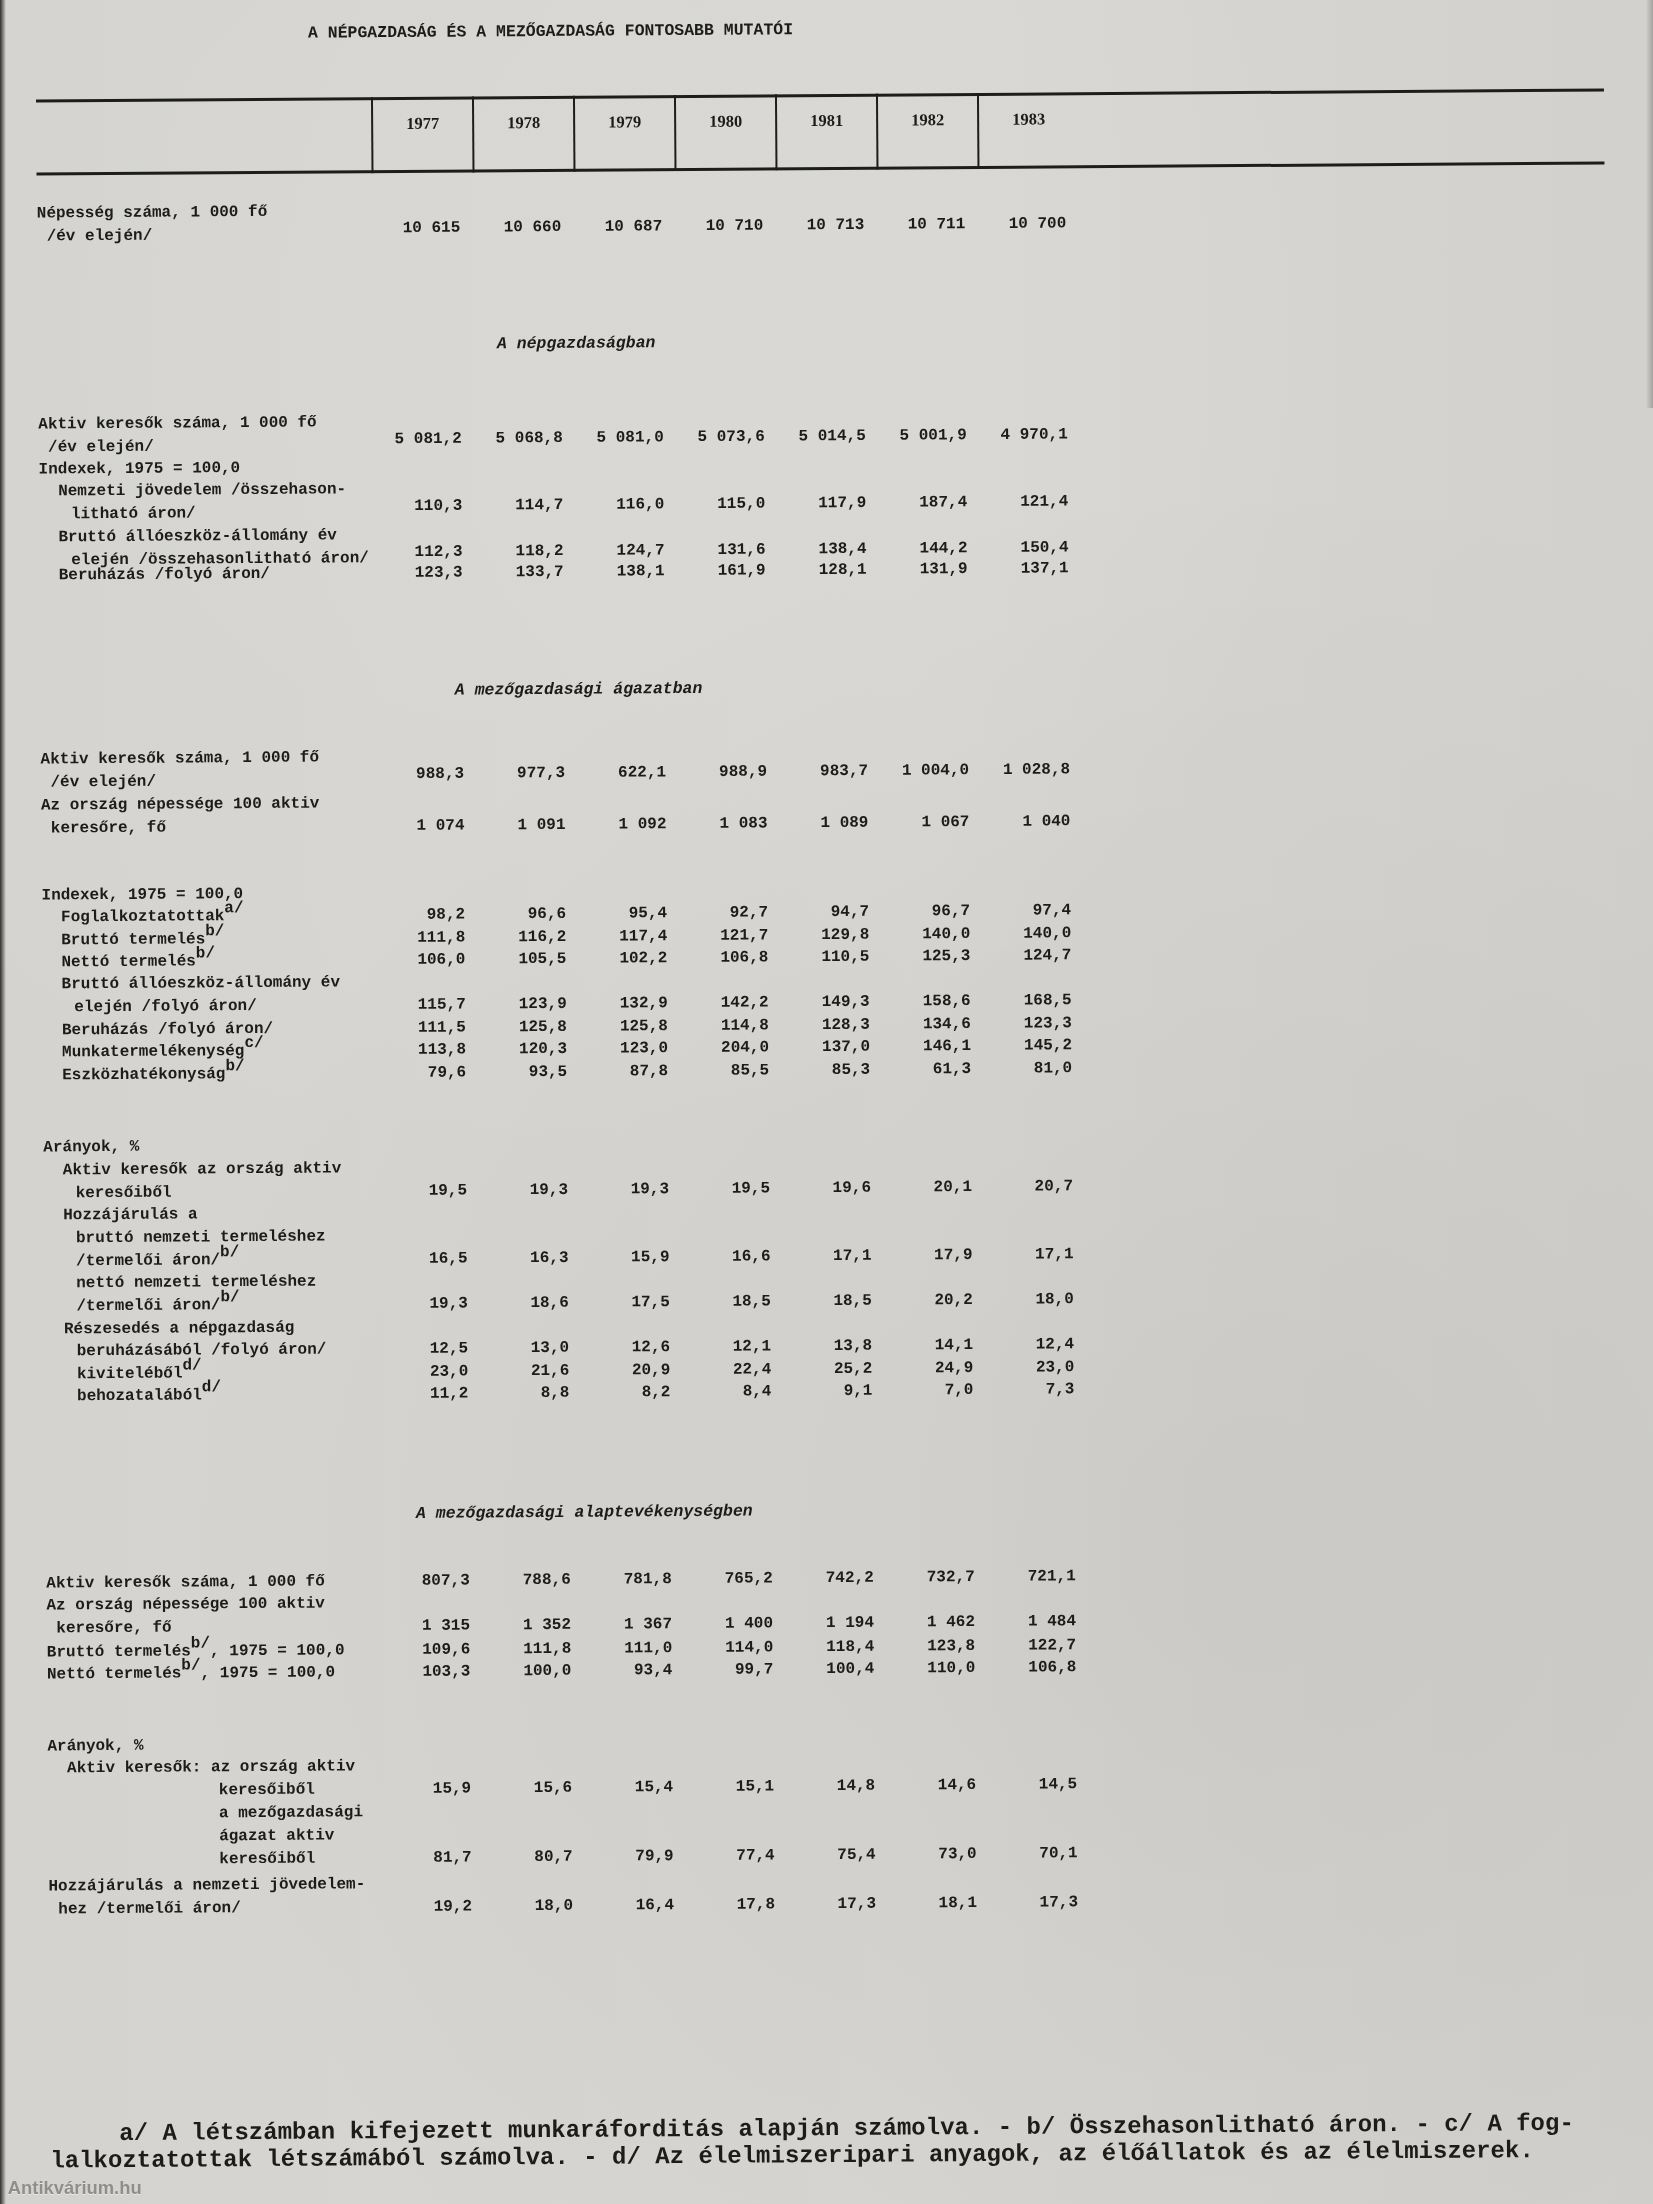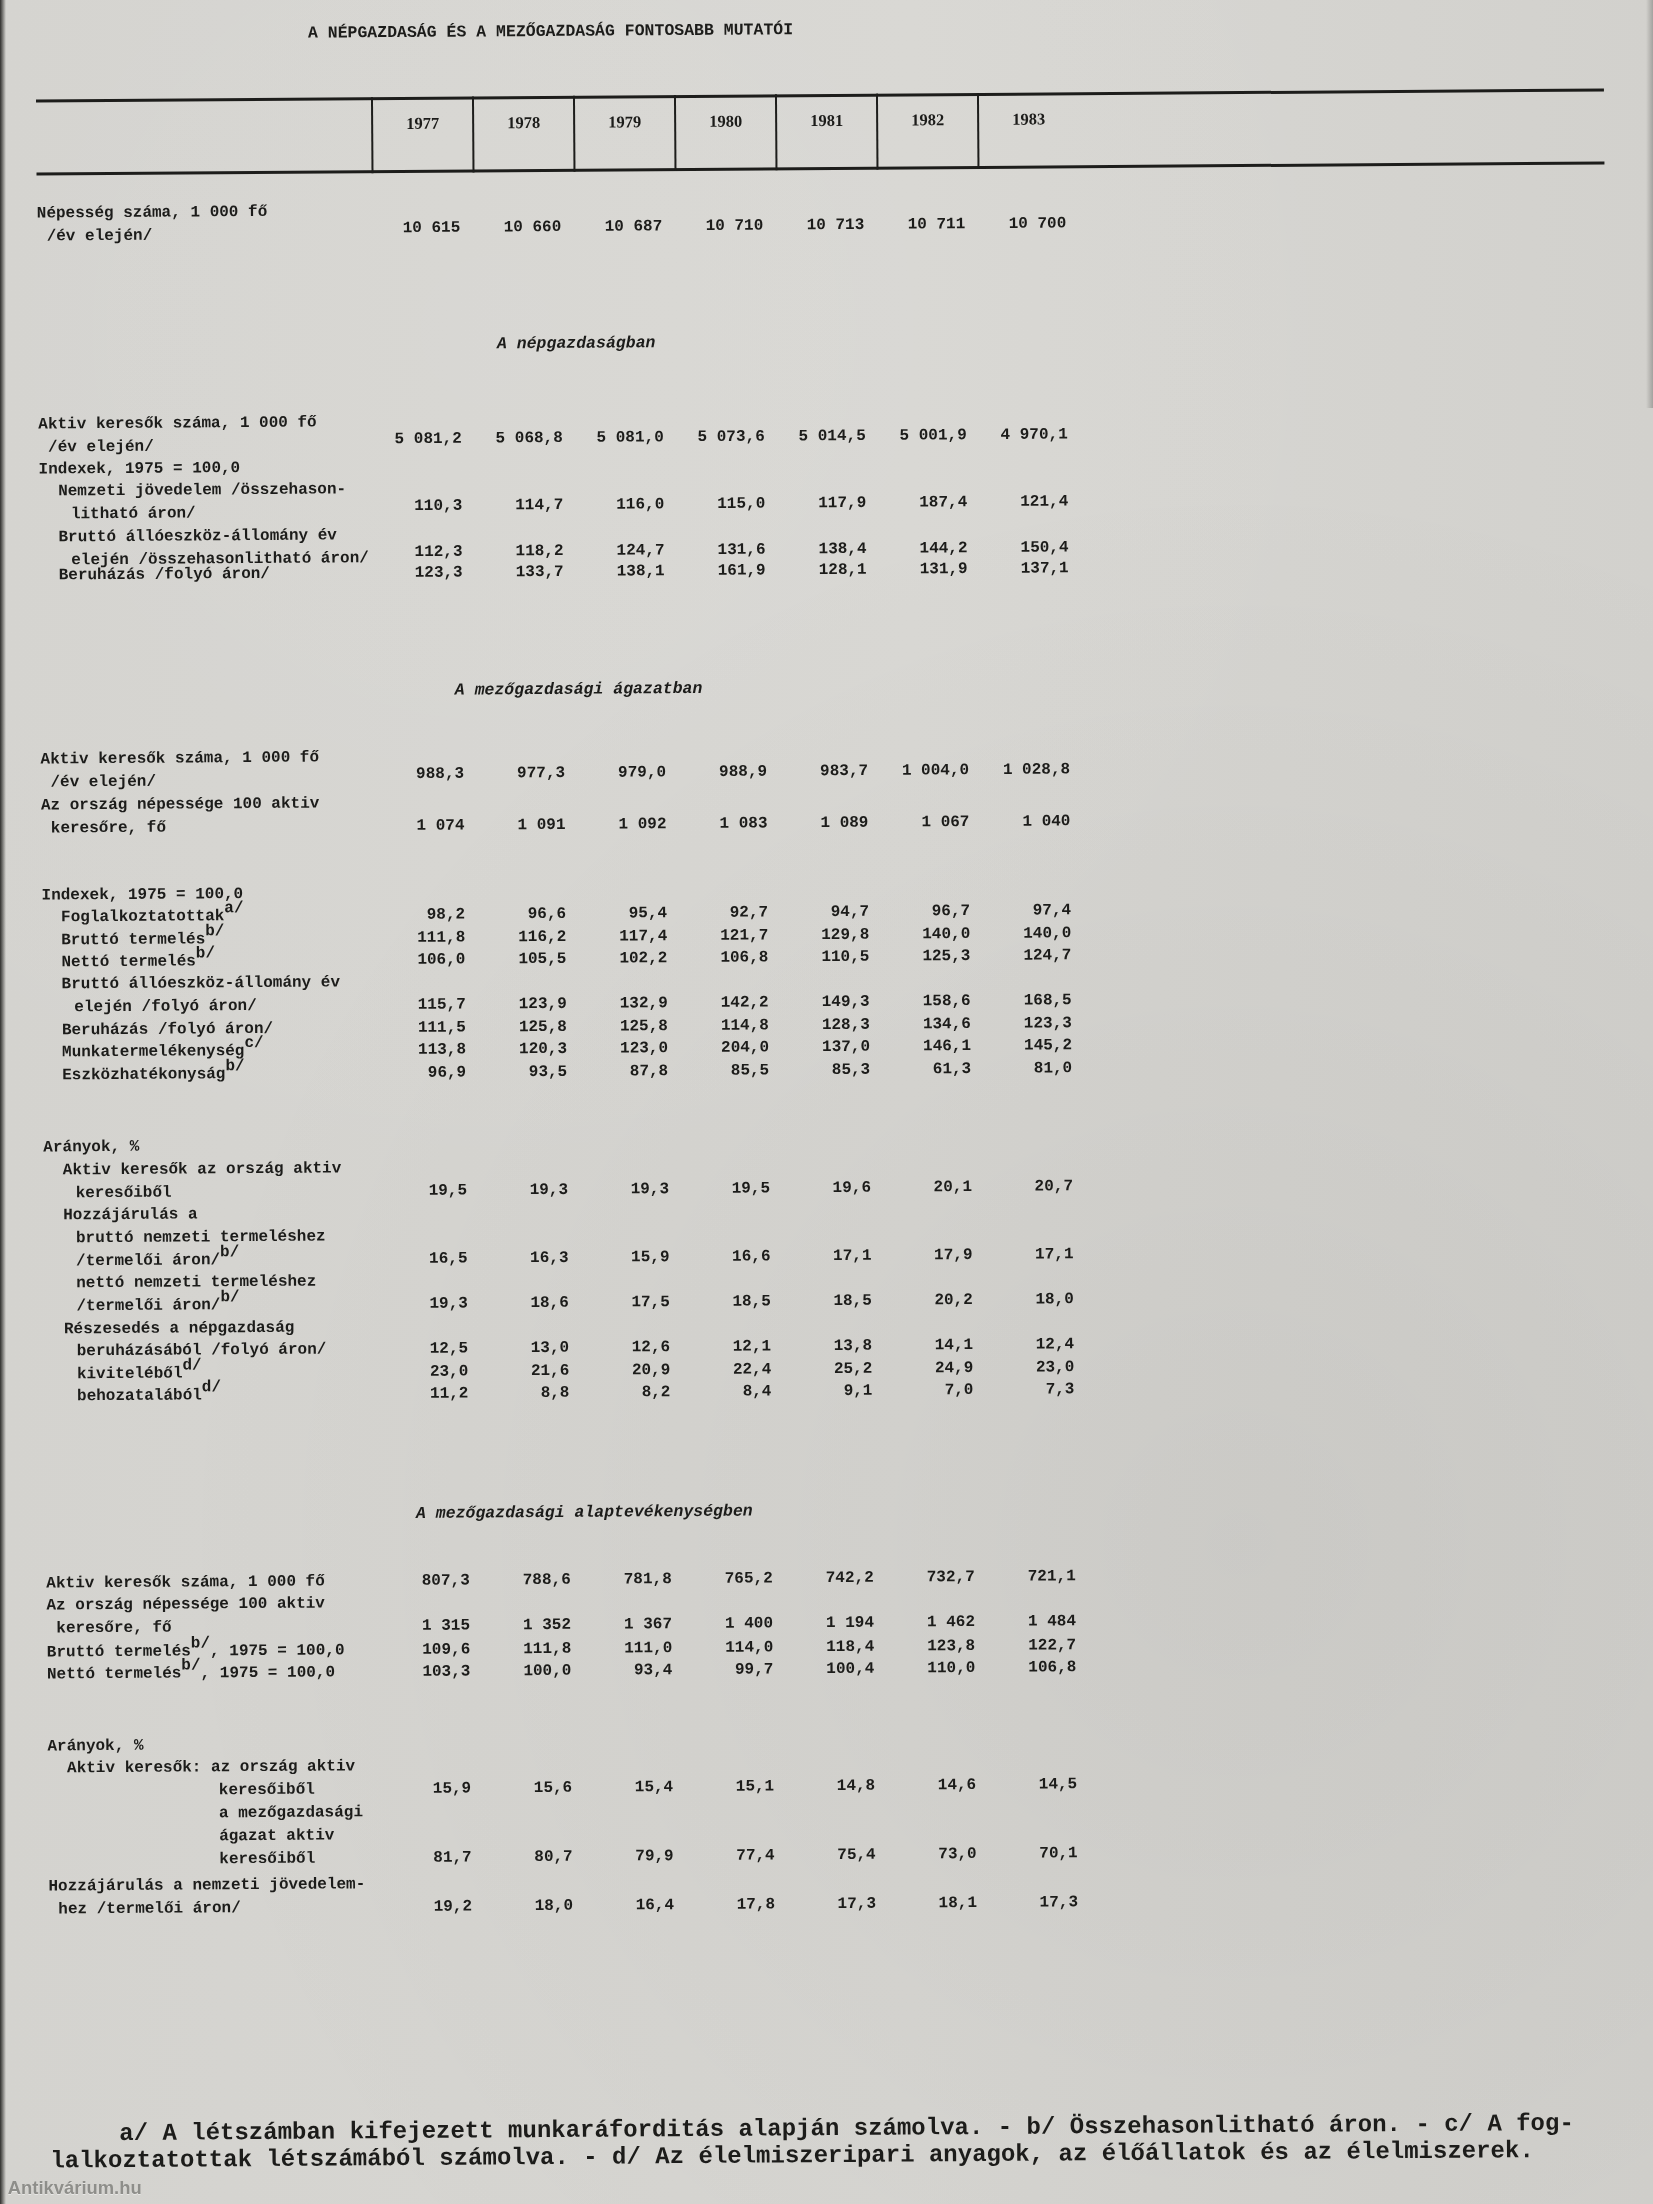--- a/index.html
+++ b/index.html
@@ -175,21 +175,21 @@
           <div class="val">137,1</div>
         </div>
         <div class="section" style="top: 676px;"><span>A mezőgazdasági ágazatban</span></div>
         <div class="trow half" style="top: 743px;">
           <div class="lbl">
             <div class="ln i0"><span>Aktiv keresők száma, 1 000 fő</span></div>
             <div class="ln i1"><span>/év elején/</span></div>
           </div>
           <div class="val">988,3</div>
           <div class="val">977,3</div>
-          <div class="val">979,0</div>
+          <div class="val">622,1</div>
           <div class="val">988,9</div>
           <div class="val">983,7</div>
           <div class="val">1 004,0</div>
           <div class="val">1 028,8</div>
         </div>
         <div class="trow" style="top: 789px;">
           <div class="lbl">
             <div class="ln i0"><span>Az ország népessége 100 aktiv</span></div>
             <div class="ln i1"><span>keresőre, fő</span></div>
           </div>
@@ -283,21 +283,21 @@
           <div class="val">123,0</div>
           <div class="val">204,0</div>
           <div class="val">137,0</div>
           <div class="val">146,1</div>
           <div class="val">145,2</div>
         </div>
         <div class="trow" style="top: 1059px;">
           <div class="lbl">
             <div class="ln i2"><span>Eszközhatékonyság</span><sup>b/</sup></div>
           </div>
-          <div class="val">96,9</div>
+          <div class="val">79,6</div>
           <div class="val">93,5</div>
           <div class="val">87,8</div>
           <div class="val">85,5</div>
           <div class="val">85,3</div>
           <div class="val">61,3</div>
           <div class="val">81,0</div>
         </div>
         <div class="trow" style="top: 1131px;">
           <div class="lbl">
             <div class="ln i0"><span>Arányok, %</span></div>

